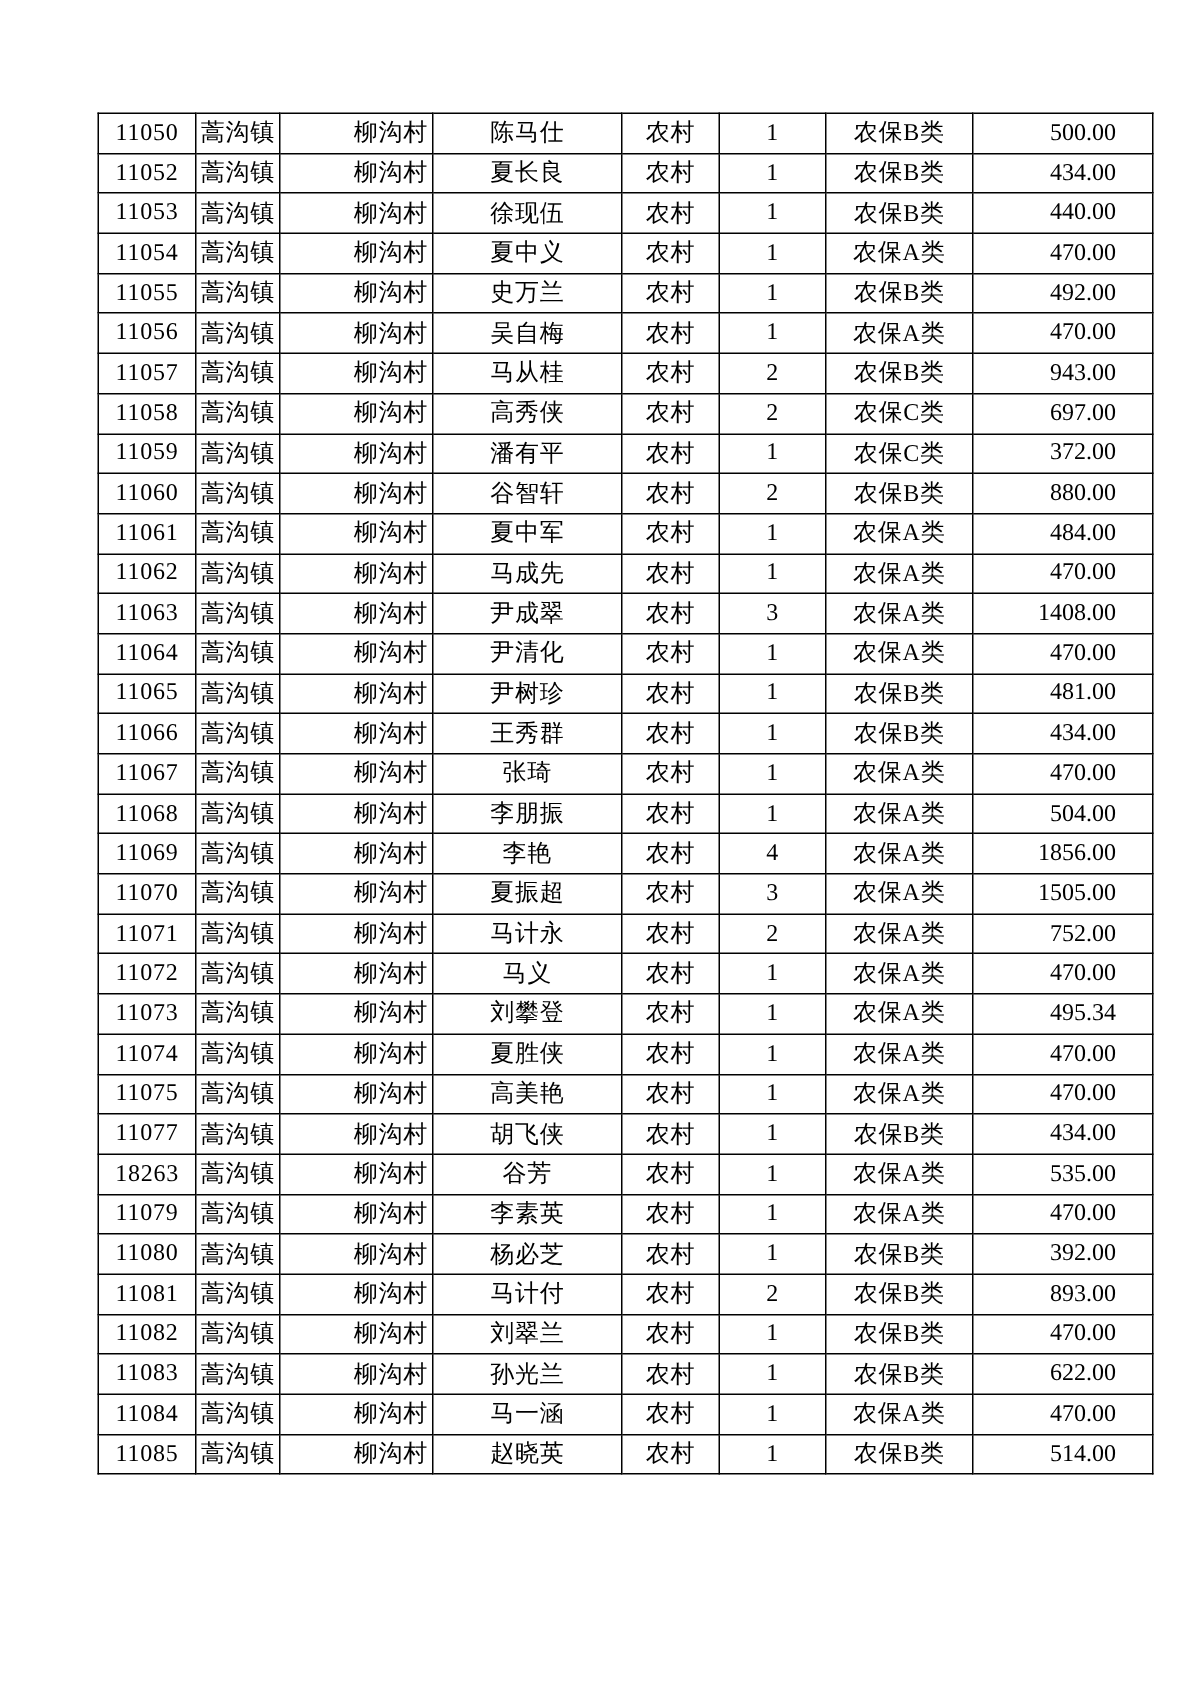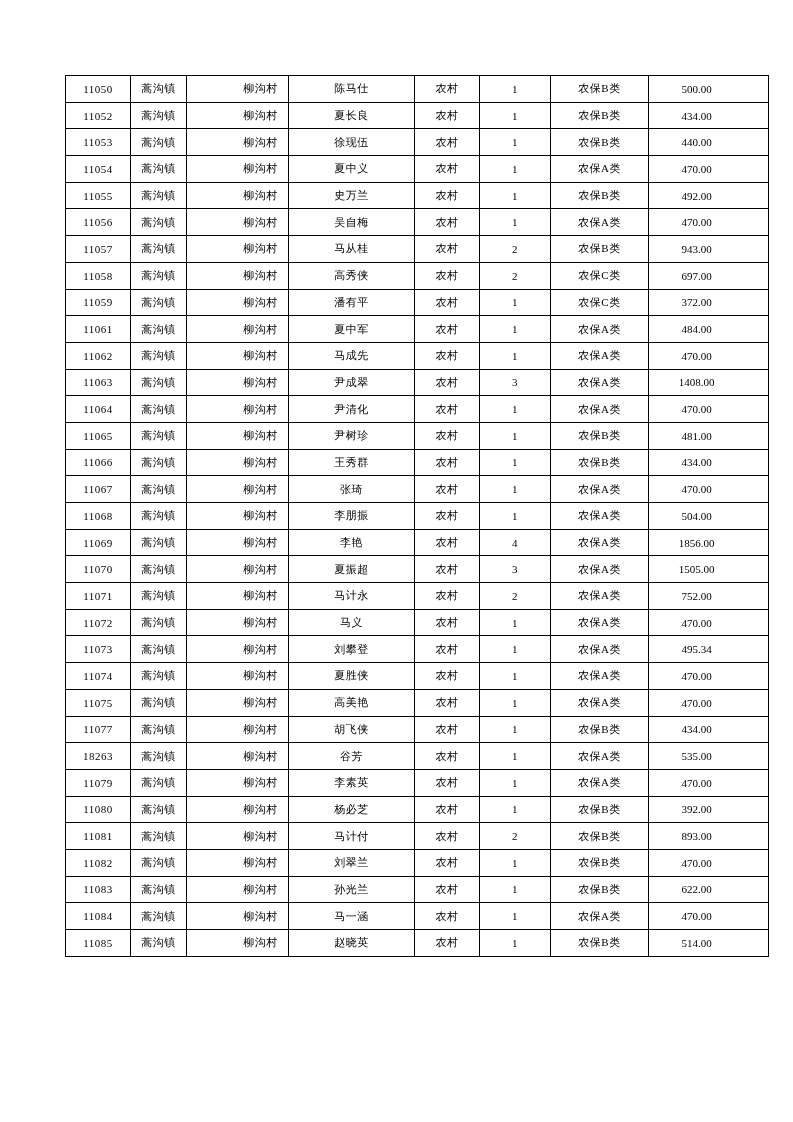--- a/index.html
+++ b/index.html
@@ -22,21 +22,21 @@
     height: 1122px;
     background: #ffffff;
   }
   table.data-table {
     position: absolute;
     left: 65px;
     top: 75px;
     width: 625px;
     border-collapse: collapse;
     table-layout: fixed;
-    font-size: 11px;
+    font-size: 16px;
   }
   table.data-table td {
     border: 1px solid #000000;
     height: 25.7px;
     padding: 0;
     text-align: center;
     vertical-align: middle;
     white-space: nowrap;
     overflow: hidden;
     letter-spacing: 0.5px;
@@ -44,21 +44,21 @@
   
   table.data-table td.col-0 { width: 64px; }
   table.data-table td.col-1 { width: 55px; }
   table.data-table td.col-2 { width: 55px; padding-left: 46px; }
   table.data-table td.col-3 { width: 125px; }
   table.data-table td.col-4 { width: 64px; }
   table.data-table td.col-5 { width: 70px; }
   table.data-table td.col-6 { width: 97px; }
   table.data-table td.col-7 {
     width: 95px;
-    text-align: center;
+    text-align: right;
     padding-right: 24px;
     letter-spacing: 0;
   }
 </style>
 </head>
 <body>
 
 <div class="page">
   <table class="data-table">
     <tbody>
@@ -146,20 +146,30 @@
           <td class="col-0">11059</td>
           <td class="col-1">蒿沟镇</td>
           <td class="col-2">柳沟村</td>
           <td class="col-3">潘有平</td>
           <td class="col-4">农村</td>
           <td class="col-5">1</td>
           <td class="col-6">农保C类</td>
           <td class="col-7">372.00</td>
         </tr>
         <tr>
+          <td class="col-0">11060</td>
+          <td class="col-1">蒿沟镇</td>
+          <td class="col-2">柳沟村</td>
+          <td class="col-3">谷智轩</td>
+          <td class="col-4">农村</td>
+          <td class="col-5">2</td>
+          <td class="col-6">农保B类</td>
+          <td class="col-7">880.00</td>
+        </tr>
+        <tr>
           <td class="col-0">11061</td>
           <td class="col-1">蒿沟镇</td>
           <td class="col-2">柳沟村</td>
           <td class="col-3">夏中军</td>
           <td class="col-4">农村</td>
           <td class="col-5">1</td>
           <td class="col-6">农保A类</td>
           <td class="col-7">484.00</td>
         </tr>
         <tr>

